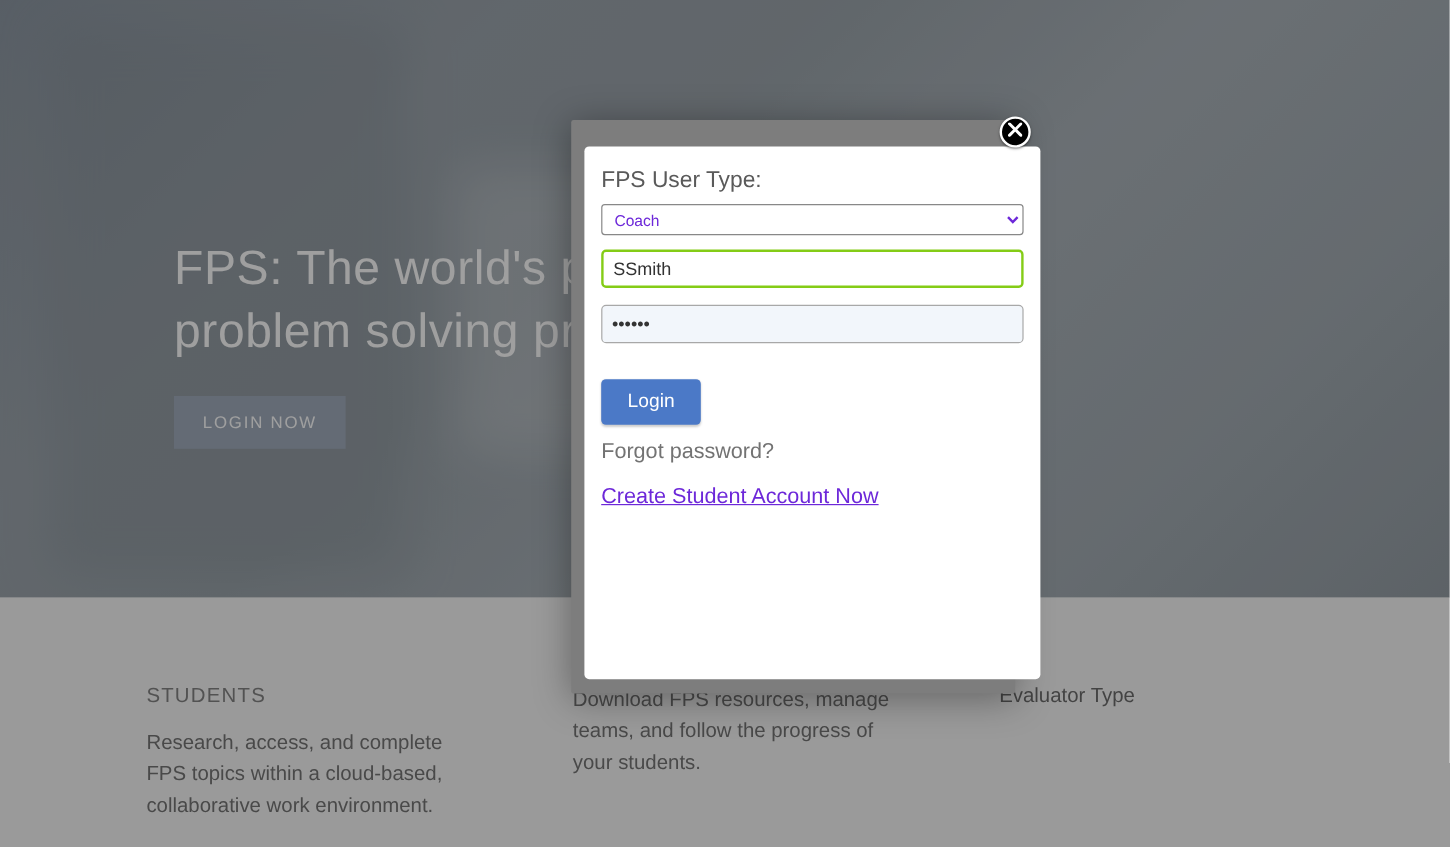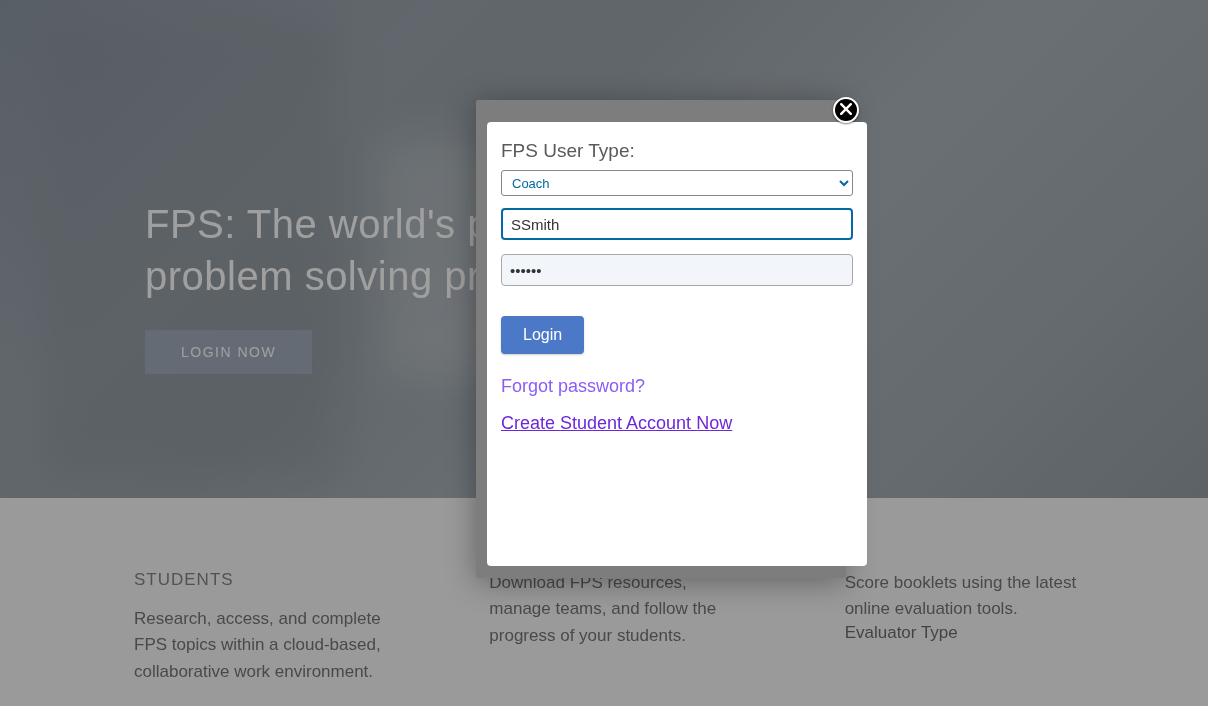--- a/index.html
+++ b/index.html
@@ -19,31 +19,31 @@
   .bg-overlay {
     position:absolute; inset:0; height:498px; background:rgba(0,0,0,.08);
   }
 
   .hero-text {
     position:absolute; left:145px; top:198px; color:#fff;
     font-weight:300;
   }
   .hero-text h1 { font-size:40px; line-height:1.3; font-weight:300; letter-spacing:.5px;}
   .login-now-btn {
-    margin-top:28px; display:inline-block; padding:14px 36px;
+    margin-top:28px; display:inline-block; padding:14px 24px;
     background:#7d8da3; color:#fff; font-size:14px; letter-spacing:1.5px;
     border:none; cursor:pointer;
   }
 
   .footer {
     position:absolute; top:498px; left:0; right:0; height:208px;
     background:#f4f4f4; padding:72px 100px 0 122px;
     display:flex; gap:80px;
   }
-  .footer-col { flex:1;margin-left:12px; }
+  .footer-col { flex:1; }
   .footer-col h3 { font-size:17px; font-weight:500; color:#555; letter-spacing:1px; margin-bottom:16px;}
   .footer-col p  { font-size:17px; line-height:1.55; color:#404040; }
   .footer-link   { color:#333; font-size:17px; }
 
   
   .dim {
     position:absolute; inset:0; background:rgba(80,80,80,.55);
   }
 
   .modal-border {
@@ -61,36 +61,36 @@
     position:absolute; left:833px; top:97px; width:26px; height:26px;
     background:#000; border-radius:50%; border:2px solid #fff;
     display:flex; align-items:center; justify-content:center;
     cursor:pointer; z-index:10; box-shadow:0 1px 2px rgba(0,0,0,.5);
   }
   .close-btn svg { width:12px; height:12px; }
 
   .modal label.title { font-size:19px; color:#5a5a5a; display:block; margin-bottom:8px;}
   .modal select {
     width:100%; height:26px; border:1px solid #888; border-radius:3px;
-    background:#fff; font-size:13px; padding:2px 6px; color:#0369a1;
+    background:#fff; font-size:13px; padding:2px 6px; color:#6d28d9;
   }
   .text-field {
     width:100%; height:32px; margin-top:12px;
     border:1px solid #a8a8a8; border-radius:4px;
     padding:4px 8px; font-size:15px; color:#333;
     background:#fff;
   }
-  .text-field.focused { border:2px solid #0369a1; outline:none;}
+  .text-field.focused { border:2px solid #84cc16; outline:none;}
   .text-field.password { background:#f2f6fb; margin-top:14px;}
   .btn-login {
     margin-top:30px; padding:10px 22px; background:#4b79c7; color:#fff;
     border:none; border-radius:4px; font-size:16px; cursor:pointer;
     box-shadow:0 1px 2px rgba(0,0,0,.2);
   }
-  .forgot { margin-top:22px; font-size:18px; color:#8b5cf6; cursor:pointer;}
+  .forgot { margin-top:12px; font-size:18px; color:#737373; cursor:pointer;}
   .student-msg { margin-top:26px; font-size:17px; line-height:1.5; color:#3d3d3d; }
   .create-link { margin-top:16px; display:inline-block; font-size:18px; color:#6d28d9; text-decoration:underline; cursor:pointer;}
 </style>
 </head>
 <body>
 
 <div class="bg-hero"></div>
 <div class="bg-overlay"></div>
 
 <div class="hero-text">
@@ -103,21 +103,20 @@
 
 <div class="footer">
   <div class="footer-col">
     <h3>STUDENTS</h3>
     <p>Research, access, and complete FPS topics within a cloud-based, collaborative work environment.</p>
   </div>
   <div class="footer-col">
     <p>Download FPS resources, manage teams, and follow the progress of your students.</p>
   </div>
   <div class="footer-col">
-    <p>Score booklets using the latest online evaluation tools.</p>
     <span class="footer-link">Evaluator Type</span>
   </div>
 </div>
 
 <div class="dim"></div>
 
 <div class="modal-border"></div>
 
 <div class="close-btn">
   <span>

